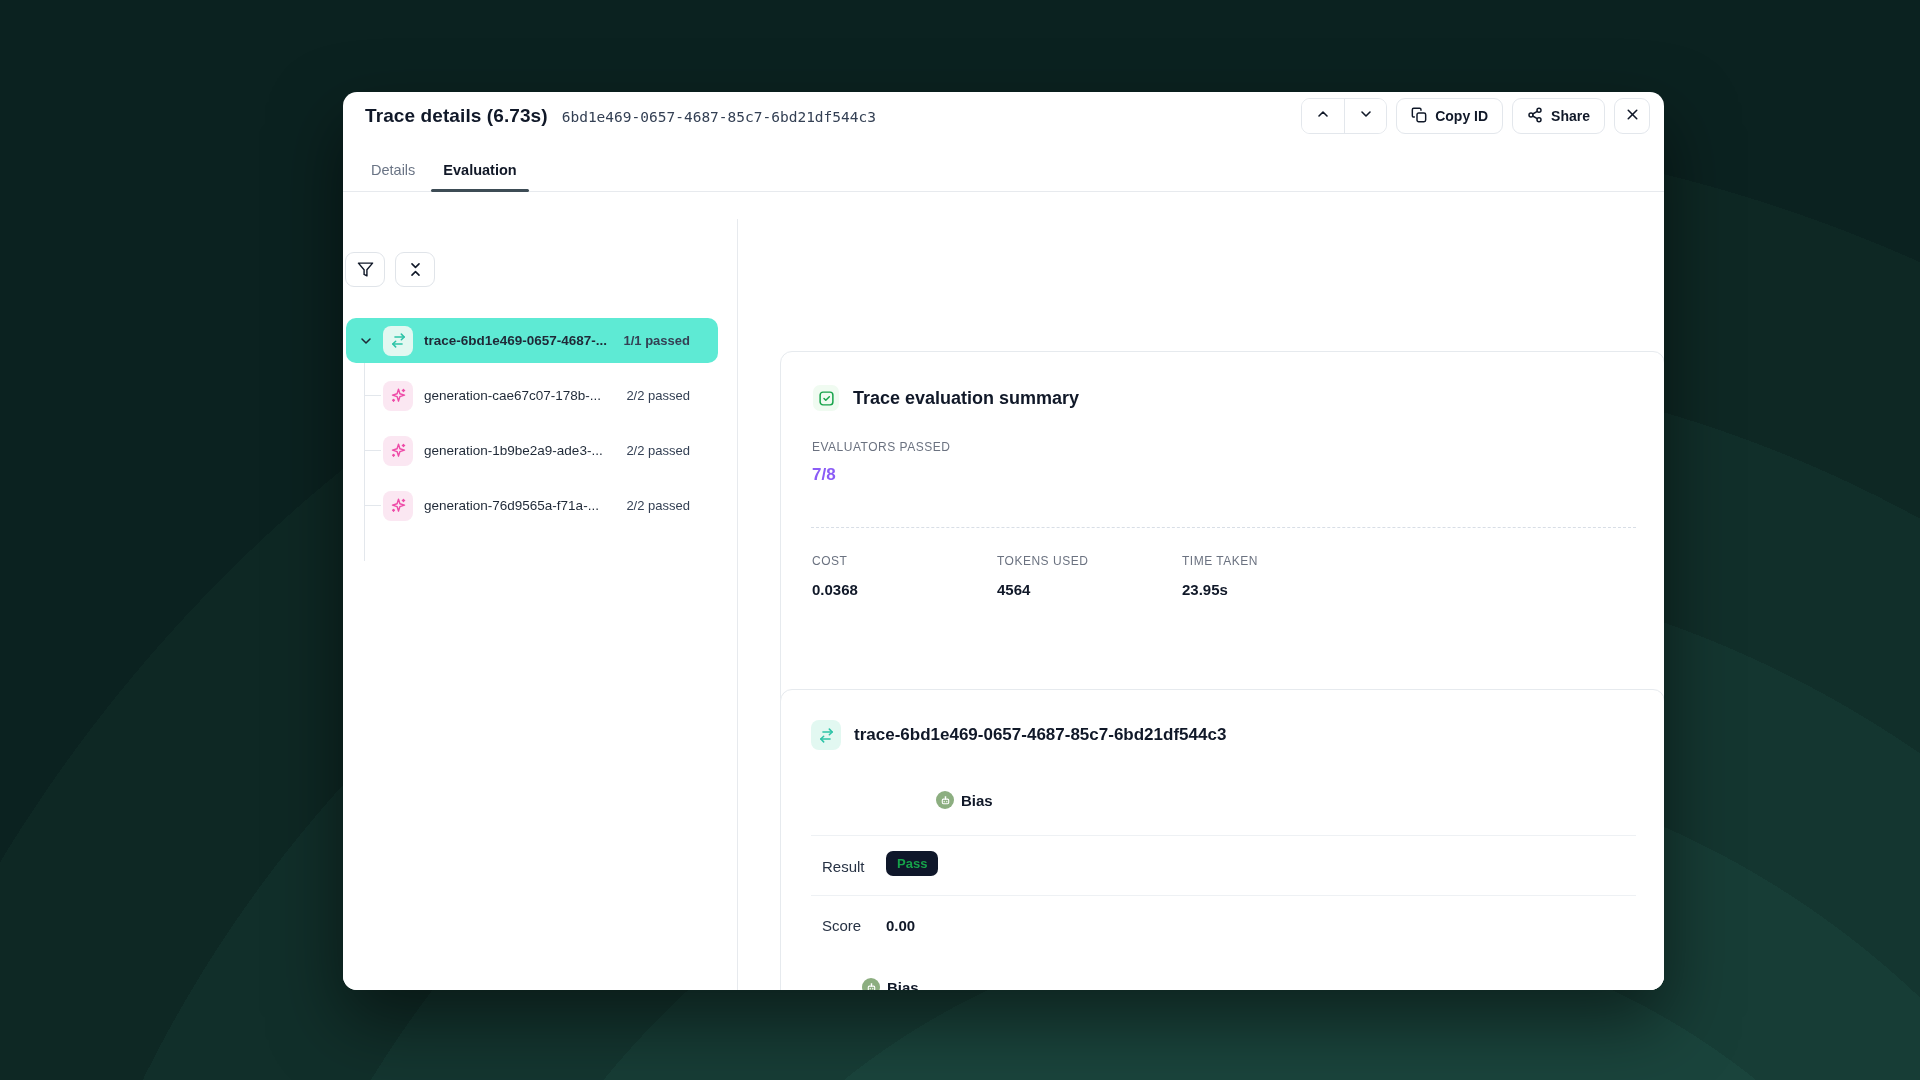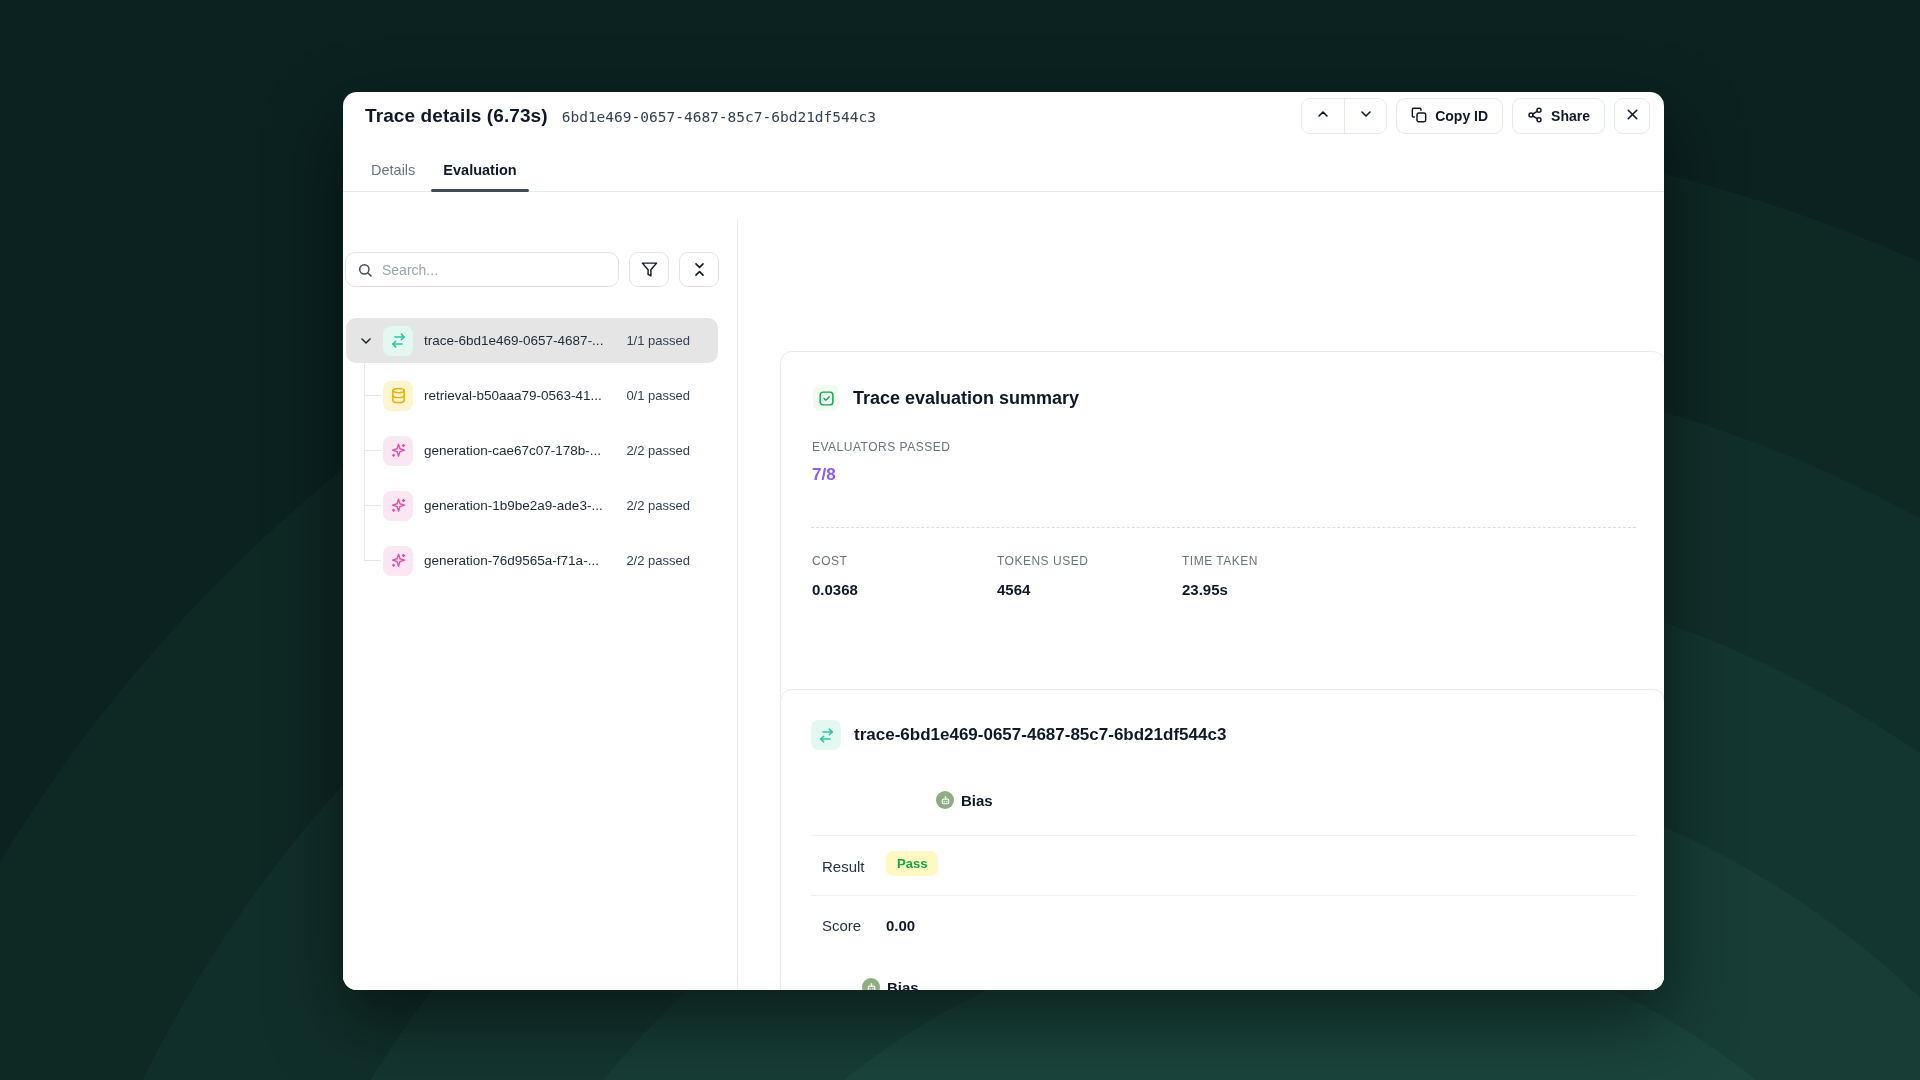--- a/index.html
+++ b/index.html
@@ -47,21 +47,21 @@
   .main { position:absolute; left:396px; top:127px; right:0; bottom:0; background:#fff; }
   
   .search-row { position:absolute; left:2px; top:33px; right:18px; display:flex; gap:10px; }
   .search-box { flex:1; height:35px; border:1px solid #e0e4e9; border-radius:10px; display:flex; align-items:center; padding:0 10px 0 11px; background:#fff; }
   .search-box input { border:none; outline:none; flex:1; font-size:14px; color:#1f2937; margin-left:9px; font-family:inherit; background:transparent; }
   .search-box input::placeholder { color:#9aa3b0; }
   .sq-btn { width:40px; height:35px; border:1px solid #e0e4e9; border-radius:9px; background:#fff; display:flex; align-items:center; justify-content:center; cursor:pointer; }
   .tree { position:absolute; left:3px; top:99px; width:372px; }
   .tree-vline { position:absolute; left:18px; top:45px; height:198px; width:1px; background:#e3e7ec; }
   .trow { position:relative; height:45px; margin-bottom:10px; display:flex; align-items:center; border-radius:10px; cursor:pointer; }
-  .trow.selected { background:#e5e5e5; }
+  .trow.selected { background:#5eead4;font-weight:bold; }
   .trow .stub { position:absolute; left:18px; top:22px; width:17px; height:1px; background:#e3e7ec; }
   .trow .chev { width:16px; margin-left:12px; display:flex; }
   .trow .nodeicon { width:30px; height:30px; border-radius:8px; display:flex; align-items:center; justify-content:center; margin-left:9px; }
   .trow.child .nodeicon { margin-left:37px; }
   .trow .tlabel { font-size:13.5px; color:#1f2937; margin-left:11px; white-space:nowrap; }
   .trow .tcount { font-size:13px; color:#344054; margin-left:auto; padding-right:28px; white-space:nowrap; }
   .ic-trace { background:#e2f8f1; }
   .ic-retrieval { background:#fcf5cf; }
   .ic-generation { background:#fbe7f2; }
   
@@ -80,21 +80,21 @@
   .c2-head { position:absolute; left:30px; top:30px; display:flex; align-items:center; gap:13px; }
   .c2-trace-ic { width:30px; height:30px; border-radius:8px; background:#e2f8f1; display:flex; align-items:center; justify-content:center; }
   .c2-title { font-size:17px; font-weight:700; color:#101828; }
   .bias-head { position:absolute; display:flex; align-items:center; gap:7px;padding-left:48px; }
   .bias-circ { width:18px; height:18px; border-radius:50%; background:#8cae80; display:flex; align-items:center; justify-content:center; }
   .bias-name { font-size:15px; font-weight:700; color:#101828; }
   .soft-div { position:absolute; left:30px; right:28px; border-top:1px solid #eef1f4; }
   .rlabel { position:absolute; font-size:15px; color:#273244; }
   .rvalue { position:absolute; font-size:15px; font-weight:600; color:#101828; }
   .pass-badge { position:absolute; display:inline-block; padding:5px 11px; border-radius:7px;
-                background:#fef9c3; color:#16a34a; font-size:13px; font-weight:600; }
+                background:#0f172a; color:#16a34a; font-size:13px; font-weight:600; }
 </style>
 </head>
 <body>
 
 <div class="modal">
 
   <div class="hdr">
     <div class="hdr-row">
       <span class="title">Trace details (6.73s)</span>
       <span class="trace-id">6bd1e469-0657-4687-85c7-6bd21df544c3</span>
@@ -148,29 +148,20 @@
     </div>
     <div class="tabs">
       <div class="tab">Details</div>
       <div class="tab active">Evaluation</div>
     </div>
     <div class="tabs-border"></div>
   </div>
 
   <div class="sidebar">
     <div class="search-row">
-      <div class="search-box">
-        <span style="display:flex">
-          <svg width="16" height="16" viewBox="0 0 24 24" fill="none" stroke="#3f4a5a" stroke-width="2.2" stroke-linecap="round">
-              <circle cx="11" cy="11" r="7"></circle>
-              <path d="m21 21-4.2-4.2"></path>
-            </svg>
-        </span>
-        <input placeholder="Search..." style="">
-      </div>
       <div class="sq-btn">
         <span style="display:flex">
           <svg width="17" height="17" viewBox="0 0 24 24" fill="none" stroke="#101828" stroke-width="2" stroke-linecap="round" stroke-linejoin="round">
               <path d="M22 3H2l8 9.46V19l4 2v-8.54L22 3z"></path>
             </svg>
         </span>
       </div>
       <div class="sq-btn">
         <span style="display:flex">
           <svg width="17" height="17" viewBox="0 0 24 24" fill="none" stroke="#101828" stroke-width="2.2" stroke-linecap="round" stroke-linejoin="round">
@@ -191,32 +182,20 @@
           <span class="nodeicon ic-trace">
             <svg width="17" height="17" viewBox="0 0 24 24" fill="none" stroke="#2cc3a7" stroke-width="2.2" stroke-linecap="round" stroke-linejoin="round">
               <path d="m16 3 4 4-4 4"></path>
               <path d="M20 7H7"></path>
               <path d="m8 21-4-4 4-4"></path>
               <path d="M4 17h13"></path>
             </svg>
           </span>
           <span class="tlabel">trace-6bd1e469-0657-4687-...</span>
           <span class="tcount">1/1 passed</span>
-        </div>
-        <div class="trow child">
-          <span class="stub"></span>
-          <span class="nodeicon ic-retrieval">
-            <svg width="17" height="17" viewBox="0 0 24 24" fill="none" stroke="#e7b008" stroke-width="2.1" stroke-linecap="round" stroke-linejoin="round">
-              <ellipse cx="12" cy="5" rx="8" ry="3"></ellipse>
-              <path d="M4 5v14c0 1.66 3.58 3 8 3s8-1.34 8-3V5"></path>
-              <path d="M4 12c0 1.66 3.58 3 8 3s8-1.34 8-3"></path>
-            </svg>
-          </span>
-          <span class="tlabel">retrieval-b50aaa79-0563-41...</span>
-          <span class="tcount">0/1 passed</span>
         </div>
         <div class="trow child">
           <span class="stub"></span>
           <span class="nodeicon ic-generation">
             <svg width="17" height="17" viewBox="0 0 24 24" fill="none" stroke="#ee4ba8" stroke-width="2" stroke-linecap="round" stroke-linejoin="round">
               <path d="M12 3 10 9.5 3.5 11.5 10 13.5 12 20l2-6.5 6.5-2L14 9.5 12 3z"></path>
               <path d="M19 3.5v3"></path>
               <path d="M20.5 5h-3"></path>
               <path d="M5 17.5v2.5"></path>
               <path d="M6.2 18.8H3.8"></path>

